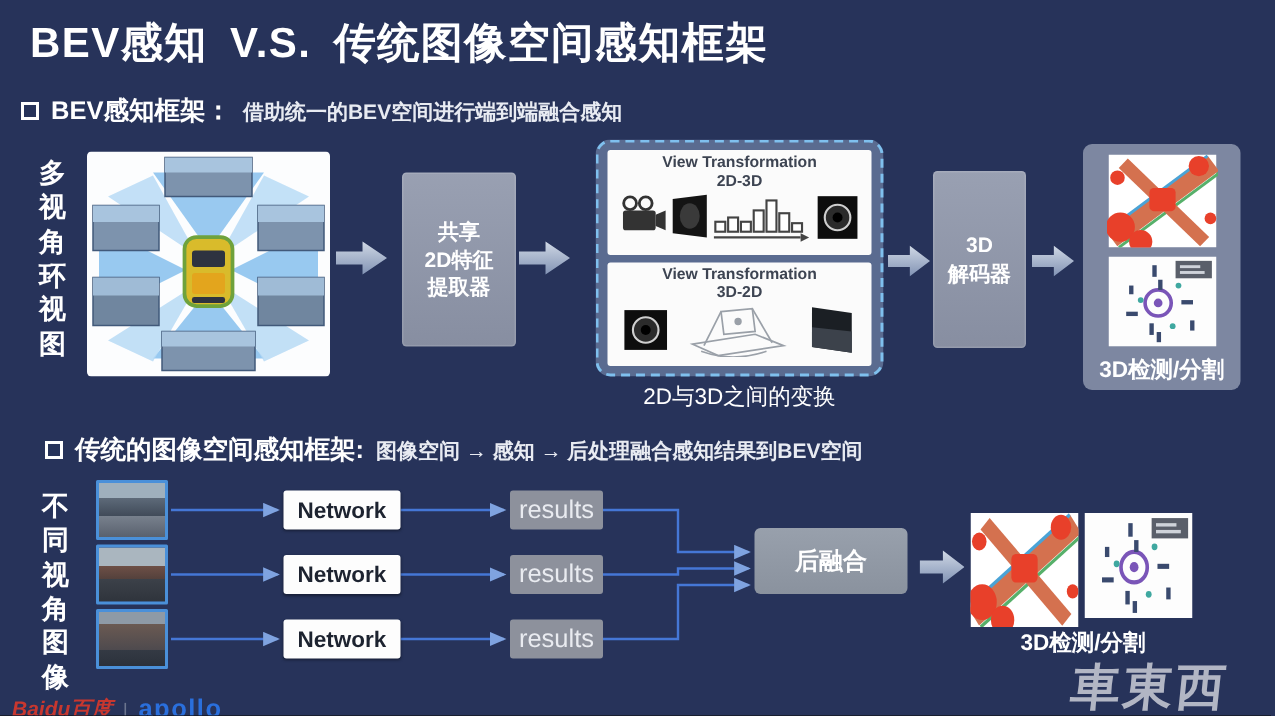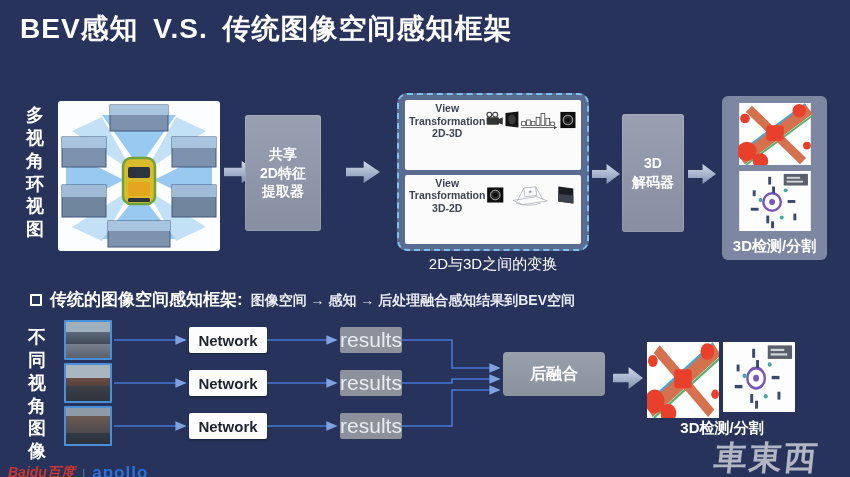--- a/index.html
+++ b/index.html
@@ -36,55 +36,60 @@
   .barrow {
     background:linear-gradient(180deg,#d3dbe7,#7e90b2);
     clip-path:polygon(0% 32%, 52% 32%, 52% 4%, 100% 50%, 52% 96%, 52% 68%, 0% 68%);
   }
 
   
   .vtbox {
     border:2px dashed #7fc0ee; border-radius:10px; background:#5a6b90;
     padding:5px 6px; display:flex; flex-direction:column; gap:5px;
   }
-  .vtpanel { background:#fbfbfb; border-radius:2px; flex:1; padding:2px 4px 1px; display:flex; flex-direction:row; }
+  .vtpanel { background:#fbfbfb; border-radius:2px; flex:1; padding:2px 4px 1px; display:flex; flex-direction:column; }
   .vtpanel-title { text-align:center; font-size:10.5px; font-weight:bold; color:#3d4452; line-height:1.2; white-space:pre-line; }
   .vtpanel svg.strip { width:100%; height:36px; display:block; }
   .vt-caption { text-align:center; font-size:15px; font-weight:normal; color:#fff; }
 
   
   .outbox { background:#7d87a1; border-radius:6px; padding:7px 0 4px; display:flex; flex-direction:column; align-items:center; gap:6px; }
   .out-label { font-size:15px; font-weight:bold; color:#fff; text-align:center; }
   .imgframe { display:block; }
 
   
   .street { width:48px; height:40px; border:2px solid #4a90d9; border-radius:1px; }
   .st1 { background:linear-gradient(180deg,#9fb0bd 0%,#9fb0bd 28%,#5d6a79 28%,#404a58 62%,#77808c 62%,#59616e 100%); }
   .st2 { background:linear-gradient(180deg,#aab6bf 0%,#aab6bf 35%,#6d4f46 35%,#54413c 58%,#3c4149 58%,#2f343c 100%); }
   .st3 { background:linear-gradient(180deg,#8e9aa6 0%,#8e9aa6 22%,#6b5a52 22%,#4e4a4e 70%,#343a44 70%,#2b313b 100%); }
   .wbox { background:#fdfdfd; border-radius:2px; color:#1d2330; display:flex; align-items:center; justify-content:center; font-size:15px; font-weight:600; box-shadow:0 1px 2px rgba(0,0,0,.4); }
-  .rbox { background:#8d919c; border-radius:2px; color:#e9ebf0; display:flex; align-items:center; justify-content:center; font-size:21px; }
+  .rbox { background:#8d919c; border-radius:2px; color:#e9ebf0; display:flex; align-items:center; justify-content:center; font-size:17px; }
   .fbox { background:linear-gradient(180deg,#98a0ac,#8a929e); border-radius:4px; display:flex; align-items:center; justify-content:center; font-size:16px; font-weight:600; color:#fff; }
 
   
   .logos { display:flex; align-items:center; gap:7px; font-weight:bold; }
   .logo-baidu { color:#c8372f; font-size:14px; font-style:italic; }
   .logo-div { color:#6b748e; font-size:13px; font-weight:normal; }
   .logo-apollo { color:#2a6fdc; font-size:17px; letter-spacing:1px; }
   .watermark { color:#b2b6c4; font-size:33px; font-weight:800; transform:skewX(-6deg); letter-spacing:2px; }
 
   svg { display:block; }
 </style>
 </head>
 <body>
 
 <div class="slide">
 
   <div class="abs title">BEV感知 V.S. 传统图像空间感知框架</div>
 
+  <div class="abs sec-head" style="left:14px; top:62px;">
+    <span class="bullet"></span>
+    <span class="head-strong">BEV感知框架：</span>
+    <span class="head-rest">借助统一的BEV空间进行端到端融合感知</span>
+  </div>
 
   <div class="abs vlabel" style="left:24px; top:104px;">多视角环视图</div>
 
   <div class="abs" style="left:58px; top:101px;">
     <svg width="162" height="150" viewBox="0 0 162 150">
       <rect x="0" y="0" width="162" height="150" rx="3" fill="#fcfdfe"></rect>
       <g fill="#8ec4ef" opacity="0.9">
         <polygon points="81,66 44,14 118,14"></polygon>
         <polygon points="81,92 44,138 118,138"></polygon>
         <polygon points="66,79 8,50 8,108"></polygon>
@@ -116,21 +121,21 @@
         <rect x="65" y="57" width="32" height="46" rx="8" fill="#d9bb2b" stroke="#6fa23c" stroke-width="2.5"></rect>
         <rect x="70" y="66" width="22" height="11" rx="2" fill="#2e3340"></rect>
         <rect x="70" y="81" width="22" height="14" rx="2" fill="#e3a51d"></rect>
         <rect x="70" y="97" width="22" height="4" rx="1.5" fill="#2e3340"></rect>
       </g>
     </svg>
   </div>
 
   <div class="abs barrow" style="left:224px; top:160px; width:34px; height:24px;"></div>
 
-  <div class="abs gbox" style="left:245px; top:115px; width:76px; height:116px;">共享
+  <div class="abs gbox" style="left:268px; top:115px; width:76px; height:116px;">共享
 2D特征
 提取器</div>
 
   <div class="abs barrow" style="left:346px; top:160px; width:34px; height:24px;"></div>
 
   <div class="abs vtbox" style="left:397px; top:93px; width:192px; height:158px;">
     <div class="vtpanel">
       <div class="vtpanel-title">View Transformation
 2D-3D</div>
       <svg class="strip" viewBox="0 0 170 38">

